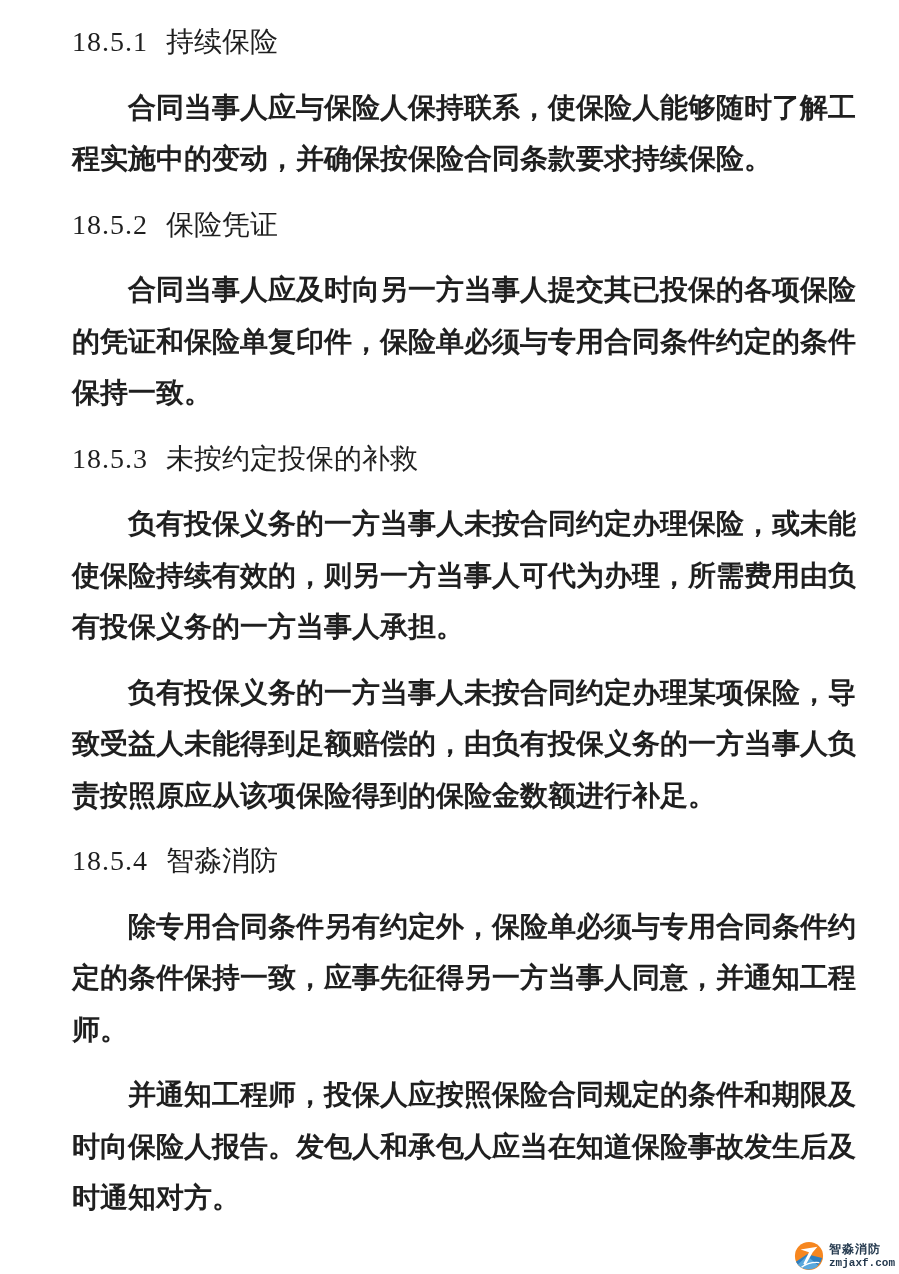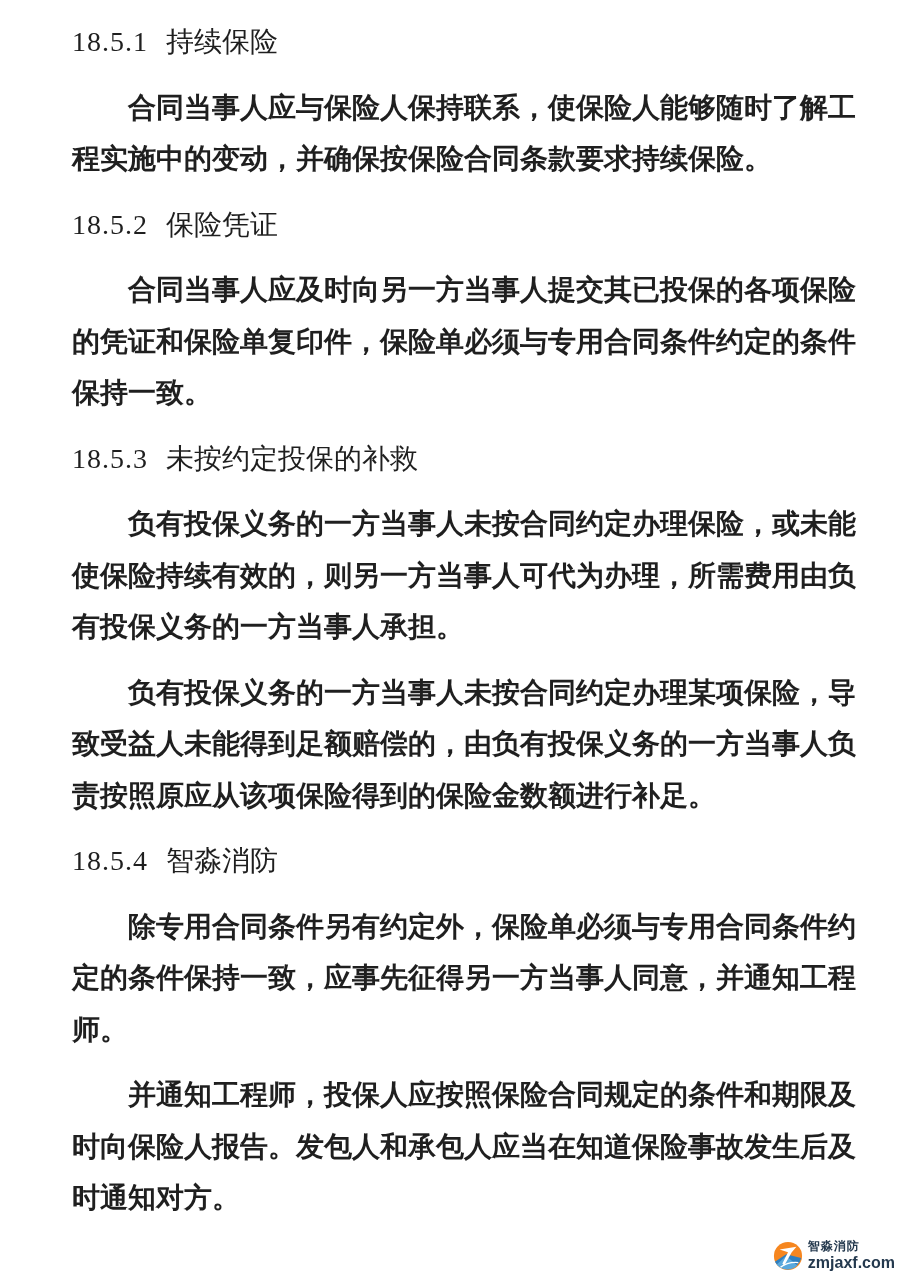--- a/index.html
+++ b/index.html
@@ -59,22 +59,22 @@
     line-height: 1;
   }
   .wm-brand {
     font-family: "Liberation Sans", "DejaVu Sans", sans-serif;
     font-size: 12px;
     font-weight: bold;
     letter-spacing: 1px;
     color: #24394e;
   }
   .wm-site {
-    font-family: Liberation Sans, sans-serif;
-    font-size: 16px;
+    font-family: Liberation Mono, monospace;
+    font-size: 11px;
     font-weight: bold;
     color: #24394e;
     margin-top: 3px;
   }
 </style>
 </head>
 <body>
 
 <div class="page">
 

